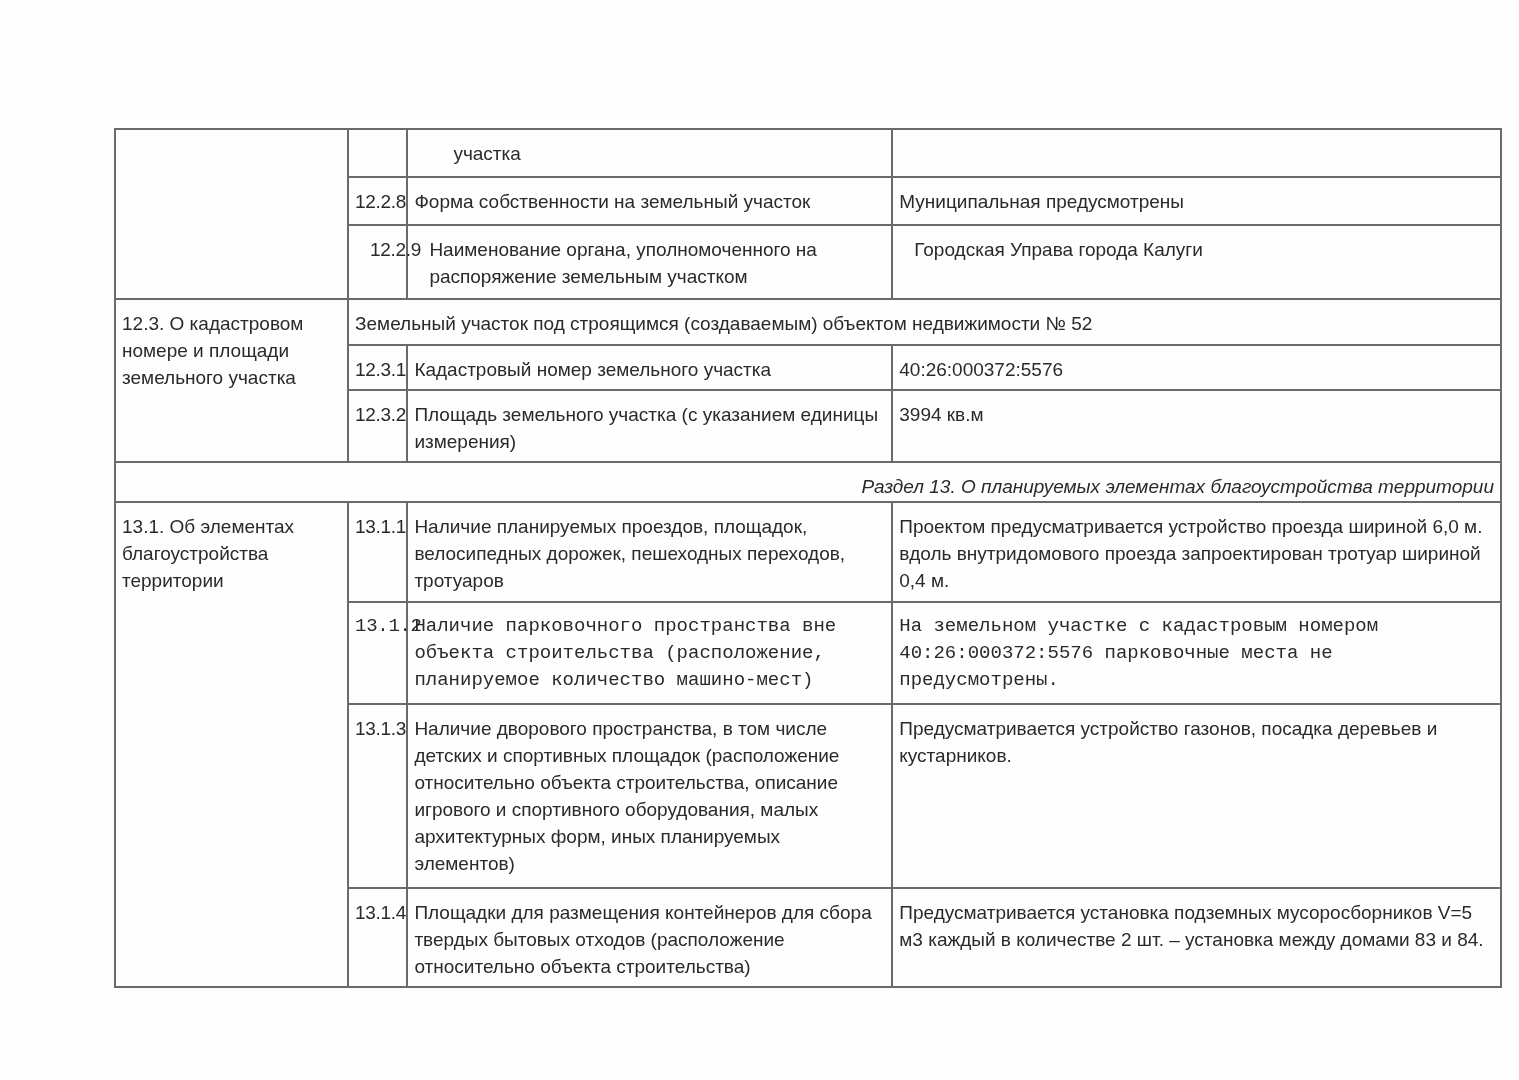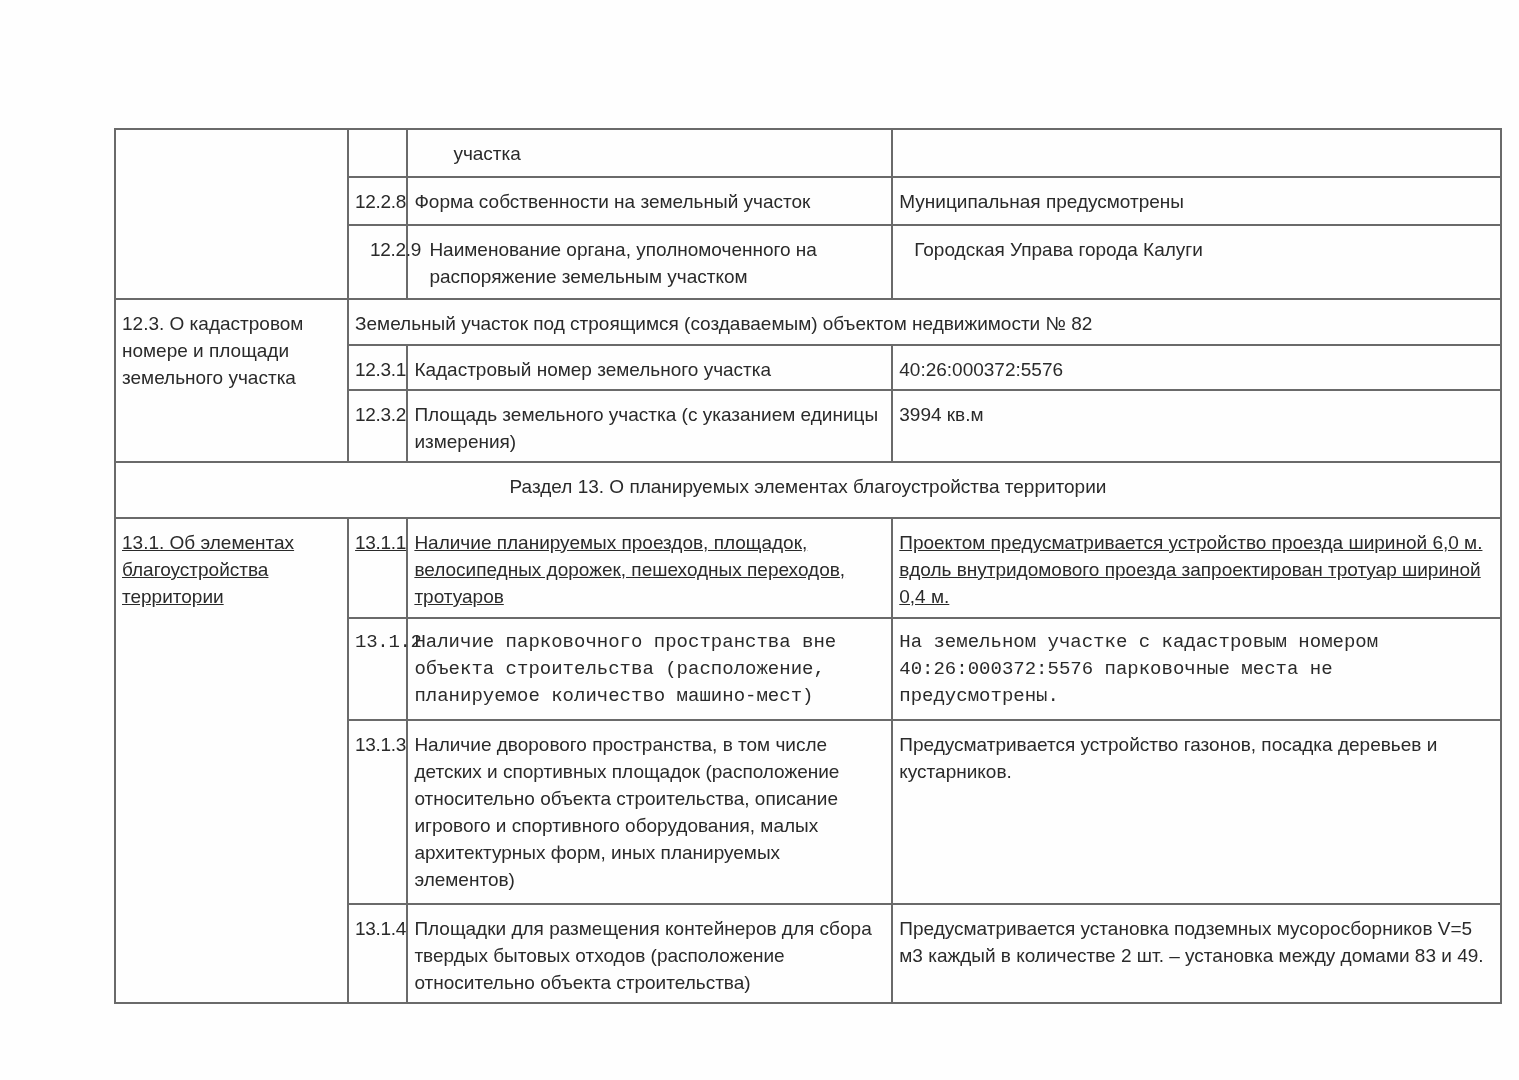--- a/index.html
+++ b/index.html
@@ -38,37 +38,38 @@
     text-align: left;
     word-wrap: break-word;
   }
   .doc-table td.num {
     padding-left: 6px;
     padding-right: 2px;
     white-space: nowrap;
     letter-spacing: -0.3px;
   }
   .doc-table td.section {
-    text-align: center;
+    text-align: right;
     padding-top: 10px;
-    padding-bottom: 16px;
+    padding-bottom: 0;
+    font-style: italic;
   }
   .col-a { width: 224px; }
   .col-b { width: 57px; }
   .col-c { width: 466px; }
   .col-d { width: 585px; }
 
   .doc-table tr.r-1 td { height: 30px; padding-left: 45px; }
   .doc-table tr.r-2 td { height: 30px; }
   .doc-table tr.r-3 td { height: 56px; padding-left: 21px; }
   .doc-table tr.r-4 td { height: 28px; }
   .doc-table tr.r-5 td { height: 27px; margin-left: 16px; }
   .doc-table tr.r-6 td { height: 52px; }
   .doc-table tr.r-7 td { height: 28px; }
-  .doc-table tr.r-8 td { height: 82px; text-decoration: underline; }
+  .doc-table tr.r-8 td { height: 82px; }
   .doc-table tr.r-9 td { height: 84px; font-family: Liberation Mono, monospace; }
   .doc-table tr.r-10 td { height: 166px; margin-left: 20px; }
   .doc-table tr.r-11 td { height: 66px; }
 </style>
 </head>
 <body>
 
 <div class="page">
   <table class="doc-table">
     <colgroup>
@@ -91,21 +92,21 @@
         <td>Муниципальная предусмотрены</td>
       </tr>
       <tr class="r-3">
         <td class="num">12.2.9</td>
         <td>Наименование органа, уполномоченного на распоряжение земельным участком</td>
         <td>Городская Управа города Калуги</td>
       </tr>
 
       <tr class="r-4">
         <td rowspan="3">12.3. О кадастровом номере и площади земельного участка</td>
-        <td colspan="3">Земельный участок под строящимся (создаваемым) объектом недвижимости № 82</td>
+        <td colspan="3">Земельный участок под строящимся (создаваемым) объектом недвижимости № 52</td>
       </tr>
       <tr class="r-5">
         <td class="num">12.3.1</td>
         <td>Кадастровый номер земельного участка</td>
         <td>40:26:000372:5576</td>
       </tr>
       <tr class="r-6">
         <td class="num">12.3.2</td>
         <td>Площадь земельного участка (с указанием единицы измерения)</td>
         <td>3994 кв.м</td>
@@ -127,17 +128,17 @@
         <td>На земельном участке с кадастровым номером 40:26:000372:5576 парковочные места не предусмотрены.</td>
       </tr>
       <tr class="r-10">
         <td class="num">13.1.3</td>
         <td>Наличие дворового пространства, в том числе детских и спортивных площадок (расположение относительно объекта строительства, описание игрового и спортивного оборудования, малых архитектурных форм, иных планируемых элементов)</td>
         <td>Предусматривается устройство газонов, посадка деревьев и кустарников.</td>
       </tr>
       <tr class="r-11">
         <td class="num">13.1.4</td>
         <td>Площадки для размещения контейнеров для сбора твердых бытовых отходов (расположение относительно объекта строительства)</td>
-        <td>Предусматривается установка подземных мусоросборников V=5 м3 каждый в количестве 2 шт. – установка между домами 83 и 49.</td>
+        <td>Предусматривается установка подземных мусоросборников V=5 м3 каждый в количестве 2 шт. – установка между домами 83 и 84.</td>
       </tr>
     </tbody>
   </table>
 </div>
 
 </body></html>

